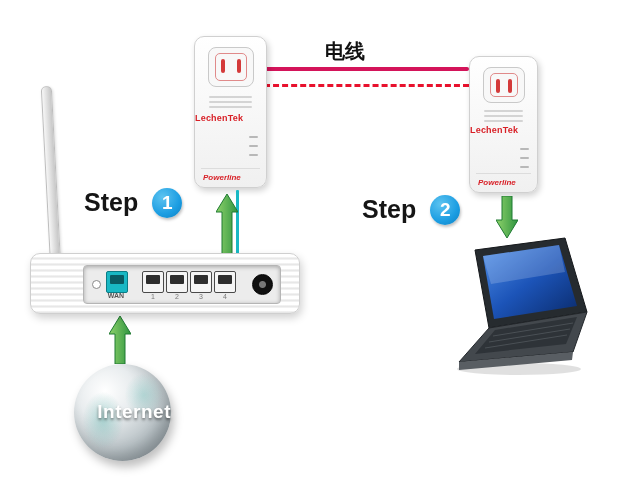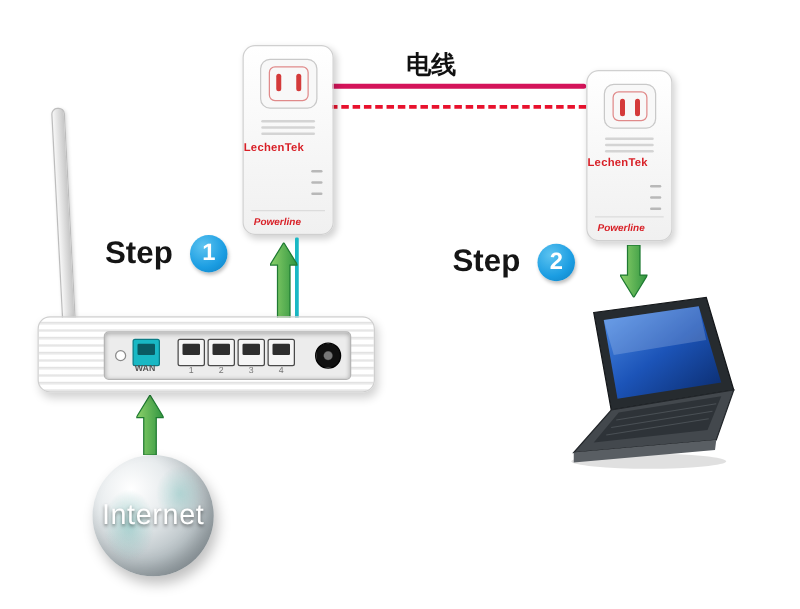--- a/index.html
+++ b/index.html
@@ -57,21 +57,21 @@
   .eth-line{left:236px;top:190px;width:3px;height:80px;background:#19b8c4;border-radius:1px;}
   .arrow-up-1{left:216px;top:194px;}
   .arrow-down-2{left:496px;top:196px;}
   .arrow-up-3{left:109px;top:316px;}
 
   
   .globe{left:74px;top:364px;width:97px;height:97px;border-radius:50%;background:radial-gradient(circle at 32% 28%,#ffffff 0%,#e8ecee 30%,#b9c2c6 62%,#8d989e 86%,#79848a 100%);box-shadow:3px 6px 10px rgba(0,0,0,.25), inset -6px -8px 14px rgba(0,0,0,.15);}
   .globe::before{content:"";position:absolute;inset:0;border-radius:50%;
     background:radial-gradient(closest-side at 30% 58%, rgba(120,190,185,.55), transparent 70%),
                radial-gradient(closest-side at 72% 32%, rgba(130,200,195,.45), transparent 70%);}
-  .globe-label{position:absolute;left:0;right:0;top:50%;transform:translateY(-55%);text-align:center;color:#fff;font-size:23px;font-weight:normal;letter-spacing:.5px;text-shadow:0 2px 3px rgba(0,0,0,.5);}
+  .globe-label{position:absolute;left:0;right:0;top:50%;transform:translateY(-55%);text-align:right;color:#fff;font-size:19px;font-weight:bold;letter-spacing:.5px;text-shadow:0 2px 3px rgba(0,0,0,.5);}
 
   
   .laptop{left:447px;top:232px;width:150px;height:145px;}
 </style>
 </head>
 <body>
 
 <div class="canvas">
 
   <div class="abs cable-label">电线</div>

